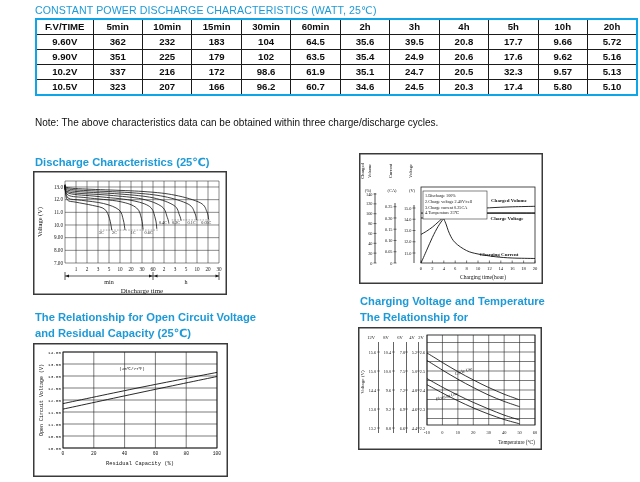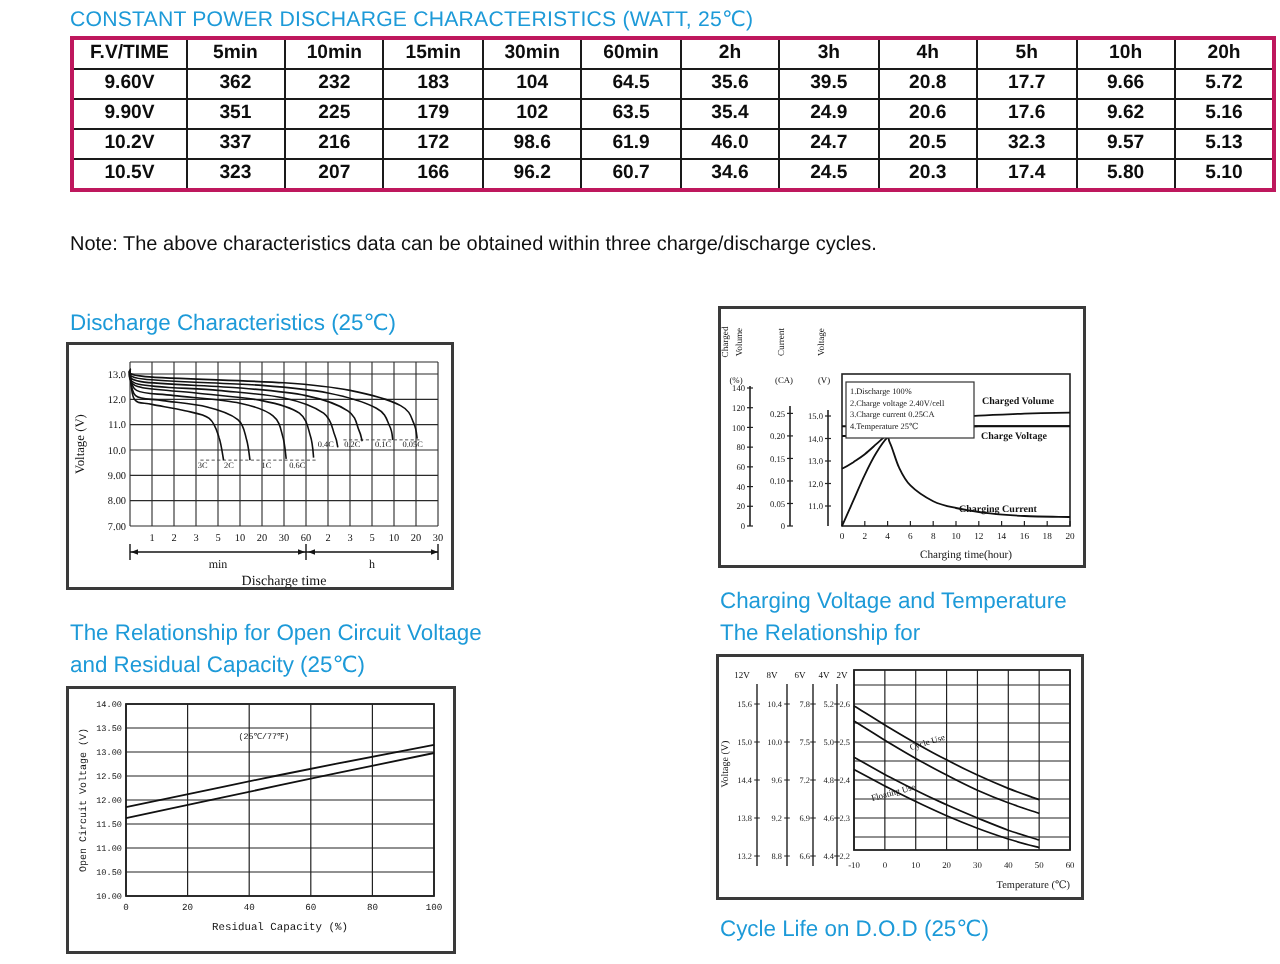--- a/index.html
+++ b/index.html
@@ -1,24 +1,24 @@
 <!DOCTYPE html>
 <html style="--accent: #1d9ad8;"><head>
 <meta charset="utf-8">
 <style>
   *{margin:0;padding:0;box-sizing:border-box}
   html,body{background:#fff}
   body{width:640px;height:482px;position:relative;font-family:"Liberation Sans","DejaVu Sans",sans-serif;overflow:hidden}
   .page{position:absolute;inset:0;background:#ffffff}
   .top-title{position:absolute;left:35px;top:4px;font-size:10.6px;font-weight:400;color:var(--accent,#1d9ad8);letter-spacing:.1px}
-  table.power{position:absolute;left:35px;top:18px;width:603px;border-collapse:collapse;border:2px solid #be185d;table-layout:fixed}
+  table.power{position:absolute;left:35px;top:18px;width:603px;border-collapse:collapse;border:2px solid #0ea5e9;table-layout:fixed}
   table.power th,table.power td{border:1px solid #1a1a1a;font-size:9.6px;font-weight:700;color:#0d0d0d;text-align:center;height:14.2px;padding:0;line-height:14px;font-family:"Liberation Sans","DejaVu Sans",sans-serif}
   table.power col.c0{width:57px}
   .note{position:absolute;left:35px;top:117px;font-size:10px;font-weight:400;color:#101010}
-  .chart-title{position:absolute;color:var(--accent,#1d9ad8);font-weight:400;font-size:11.2px;line-height:15.5px}
+  .chart-title{position:absolute;color:var(--accent,#1d9ad8);font-weight:700;font-size:11.2px;line-height:15.5px}
   svg.chart{position:absolute;background:#fff;overflow:visible}
 </style>
 </head>
 <body>
 
 <div class="page">
   <div class="top-title">CONSTANT POWER DISCHARGE CHARACTERISTICS (WATT, 25℃)</div>
 
   <table class="power">
       <colgroup>
@@ -80,21 +80,21 @@
           <td>9.62</td>
           <td>5.16</td>
         </tr>
         <tr>
           <td>10.2V</td>
           <td>337</td>
           <td>216</td>
           <td>172</td>
           <td>98.6</td>
           <td>61.9</td>
-          <td>46.0</td>
+          <td>35.1</td>
           <td>24.7</td>
           <td>20.5</td>
           <td>32.3</td>
           <td>9.57</td>
           <td>5.13</td>
         </tr>
         <tr>
           <td>10.5V</td>
           <td>323</td>
           <td>207</td>
@@ -431,14 +431,13 @@
       <g fill="none" stroke="#111" stroke-width="0.85">
         <path d="M69.0,26.0C71.6,27.5 79.3,32.3 84.4,35.5C89.6,38.6 94.7,41.7 99.9,44.6C105.0,47.5 110.1,50.3 115.3,52.9C120.4,55.6 125.6,58.2 130.7,60.5C135.9,62.9 141.0,65.1 146.1,67.2C151.3,69.2 159.0,71.9 161.6,72.9"></path>
         <path d="M69.0,33.5C71.6,35.1 79.3,39.9 84.4,43.1C89.6,46.2 94.7,49.3 99.9,52.2C105.0,55.1 110.1,57.9 115.3,60.5C120.4,63.2 125.6,65.8 130.7,68.1C135.9,70.4 141.0,72.5 146.1,74.4C151.3,76.3 159.0,78.8 161.6,79.7"></path>
         <path d="M69.0,51.6C71.6,53.0 79.3,57.4 84.4,60.2C89.6,62.9 94.7,65.6 99.9,68.1C105.0,70.7 110.1,73.0 115.3,75.4C120.4,77.7 125.6,79.9 130.7,82.0C135.9,84.1 141.0,86.2 146.1,88.1C151.3,89.9 159.0,92.2 161.6,93.0"></path>
         <path d="M69.0,57.7C71.6,59.1 79.3,63.3 84.4,66.0C89.6,68.7 94.7,71.4 99.9,73.8C105.0,76.3 110.1,78.6 115.3,80.9C120.4,83.1 125.6,85.2 130.7,87.1C135.9,89.1 141.0,90.8 146.1,92.5C151.3,94.1 159.0,96.1 161.6,96.8"></path>
       </g>
       <text x="106.032" y="45.52000000000004" font-size="4.4" text-anchor="middle" fill="#141414" font-family="&quot;Liberation Serif&quot;,&quot;DejaVu Serif&quot;,serif" font-weight="normal" transform="rotate(-17 106.032 45.52000000000004)">Cycle Use</text>
       <text x="89.059" y="70.60000000000005" font-size="4.4" text-anchor="middle" fill="#141414" font-family="&quot;Liberation Serif&quot;,&quot;DejaVu Serif&quot;,serif" font-weight="normal" transform="rotate(-15 89.059 70.60000000000005)">Floating Use</text>
     </svg>
 
-  <div class="chart-title" style="left:360px;top:458px">Cycle Life on D.O.D (25℃)</div>
 </div>
 
 </body></html>

